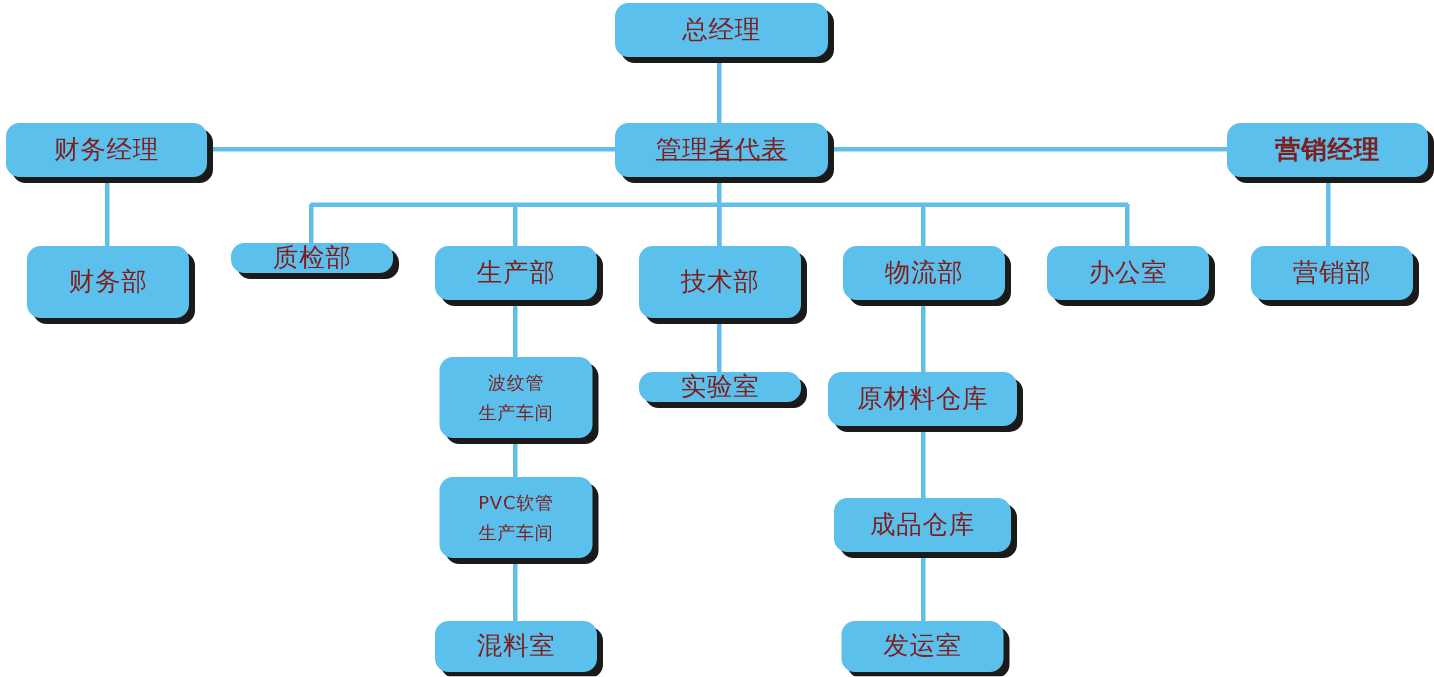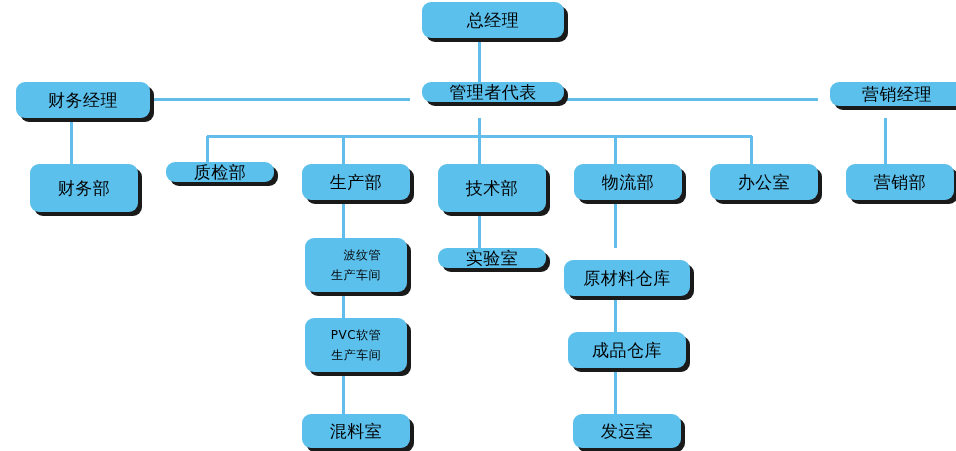--- a/index.html
+++ b/index.html
@@ -13,33 +13,32 @@
     height: 451px;
     background: #ffffff;
     font-family: "DejaVu Sans", "Liberation Sans", sans-serif;
     overflow: hidden;
   }
   .node {
     position: absolute;
     box-sizing: border-box;
     background: #5cc0ec;
     border-radius: 9px;
-    color: #000000;
+    color: #7f1d1d;
     display: flex;
     align-items: center;
     justify-content: center;
-    text-align: right;
+    text-align: center;
     font-size: 17px;
     line-height: 21px;
     letter-spacing: 0.5px;
     box-shadow: 4px 4px 0 0 #1a1a1a;
     z-index: 5;
     white-space: pre-line;
     user-select: none;
-    margin-left: 12px;
   }
   .node.two-line {
     font-size: 12px;
     line-height: 20px;
   }
   .edge {
     position: absolute;
     background: #62bdea;
     z-index: 1;
   }
@@ -69,32 +68,32 @@
       <div class="edge v" style="left: 341.5px; top: 372px; height: 42px;"></div>
       <div class="edge v" style="left: 478px; top: 200px; height: 48px;"></div>
       <div class="edge v" style="left: 613.5px; top: 200px; height: 48px;"></div>
       <div class="edge v" style="left: 613.5px; top: 284px; height: 48px;"></div>
       <div class="edge v" style="left: 613.5px; top: 368px; height: 46px;"></div>
     </div>
 
   <div id="node-layer">
       <div class="node" style="left: 410px; top: 2px; width: 142px; height: 36px;">总经理</div>
       <div class="node" style="left: 4px; top: 82px; width: 134px; height: 36px;">财务经理</div>
-      <div class="node" style="left: 410px; top: 82px; width: 142px; height: 20px;">管理者代表</div>
-      <div class="node" style="left: 818px; top: 82px; width: 134px; height: 24px;">营销经理</div>
+      <div class="node" style="left: 410px; top: 82px; width: 142px; height: 36px; text-decoration: underline;">管理者代表</div>
+      <div class="node" style="left: 818px; top: 82px; width: 134px; height: 36px; font-weight: bold;">营销经理</div>
       <div class="node" style="left: 18px; top: 164px; width: 108px; height: 48px;">财务部</div>
       <div class="node" style="left: 154px; top: 162px; width: 108px; height: 20px;">质检部</div>
       <div class="node" style="left: 290px; top: 164px; width: 108px; height: 36px;">生产部</div>
       <div class="node" style="left: 426px; top: 164px; width: 108px; height: 48px;">技术部</div>
       <div class="node" style="left: 562px; top: 164px; width: 108px; height: 36px;">物流部</div>
       <div class="node" style="left: 698px; top: 164px; width: 108px; height: 36px;">办公室</div>
       <div class="node" style="left: 834px; top: 164px; width: 108px; height: 36px;">营销部</div>
       <div class="node two-line" style="left: 293px; top: 238px; width: 102px; height: 54px;">波纹管
 生产车间</div>
       <div class="node two-line" style="left: 293px; top: 318px; width: 102px; height: 54px;">PVC软管
 生产车间</div>
       <div class="node" style="left: 290px; top: 414px; width: 108px; height: 34px;">混料室</div>
       <div class="node" style="left: 426px; top: 248px; width: 108px; height: 20px;">实验室</div>
-      <div class="node" style="left: 552px; top: 260px; width: 126px; height: 36px;">原材料仓库</div>
+      <div class="node" style="left: 552px; top: 248px; width: 126px; height: 36px;">原材料仓库</div>
       <div class="node" style="left: 556px; top: 332px; width: 118px; height: 36px;">成品仓库</div>
       <div class="node" style="left: 561px; top: 414px; width: 108px; height: 34px;">发运室</div>
     </div>
 </div>
 
 </body></html>

